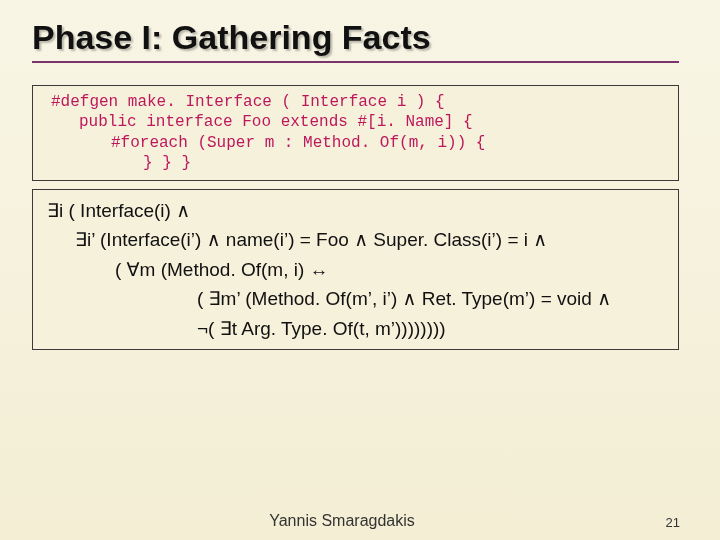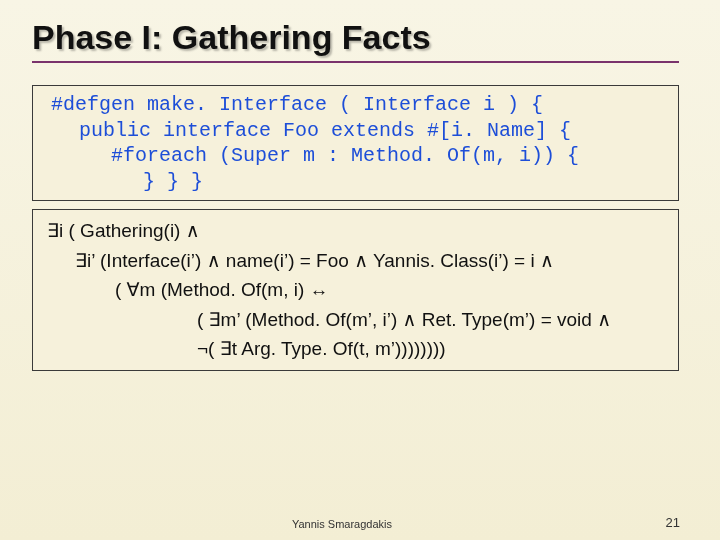--- a/index.html
+++ b/index.html
@@ -27,22 +27,22 @@
     margin-bottom: 22px;
   }
   .box {
     border: 1.5px solid #3a3a3a;
     background: #f6f1db;
     padding: 6px 14px 6px 14px;
     margin-bottom: 8px;
   }
   .code {
     font-family: "Courier New", monospace;
-    font-size: 20px;
-    color: #1d4ed8;
+    font-size: 16px;
+    color: #be185d;
     line-height: 1.28;
   }
   .logic {
     font-family: Verdana, Arial, sans-serif;
     font-size: 19px;
     color: #111;
     line-height: 1.55;
   }
   .ind1 { padding-left: 32px; }
   .ind2 { padding-left: 64px; }
@@ -51,21 +51,21 @@
   .lind1 { padding-left: 28px; }
   .lind2 { padding-left: 68px; }
   .lind3 { padding-left: 150px; }
   .lind4 { padding-left: 150px; }
   .footer {
     position: absolute;
     bottom: 10px;
     left: 0;
     width: 684px;
     text-align: center;
-    font-size: 11px;
+    font-size: 16px;
     color: #333;
     font-family: Arial, sans-serif;
   }
   .pagenum {
     position: absolute;
     bottom: 10px;
     right: 40px;
     font-size: 13px;
     color: #333;
     font-family: Arial, sans-serif;
@@ -81,22 +81,22 @@
     <div class="code">
       <div class="ind05">#defgen make. Interface ( Interface i ) {</div>
       <div class="ind1">public interface Foo extends #[i. Name] {</div>
       <div class="ind2">#foreach (Super m : Method. Of(m, i)) {</div>
       <div class="ind3">} } }</div>
     </div>
   </div>
 
   <div class="box">
     <div class="logic">
-      <div>∃i ( Gathering(i) ∧</div>
-      <div class="lind1">∃i’ (Interface(i’) ∧ name(i’) = Foo ∧ Yannis. Class(i’) = i ∧</div>
+      <div>∃i ( Interface(i) ∧</div>
+      <div class="lind1">∃i’ (Interface(i’) ∧ name(i’) = Foo ∧ Super. Class(i’) = i ∧</div>
       <div class="lind2">( ∀m (Method. Of(m, i) ↔</div>
       <div class="lind3">( ∃m’ (Method. Of(m’, i’) ∧ Ret. Type(m’) = void ∧</div>
       <div class="lind4">¬( ∃t Arg. Type. Of(t, m’))))))))</div>
     </div>
   </div>
 </div>
 
 <div class="footer">Yannis Smaragdakis</div>
 <div class="pagenum">21</div>
 

